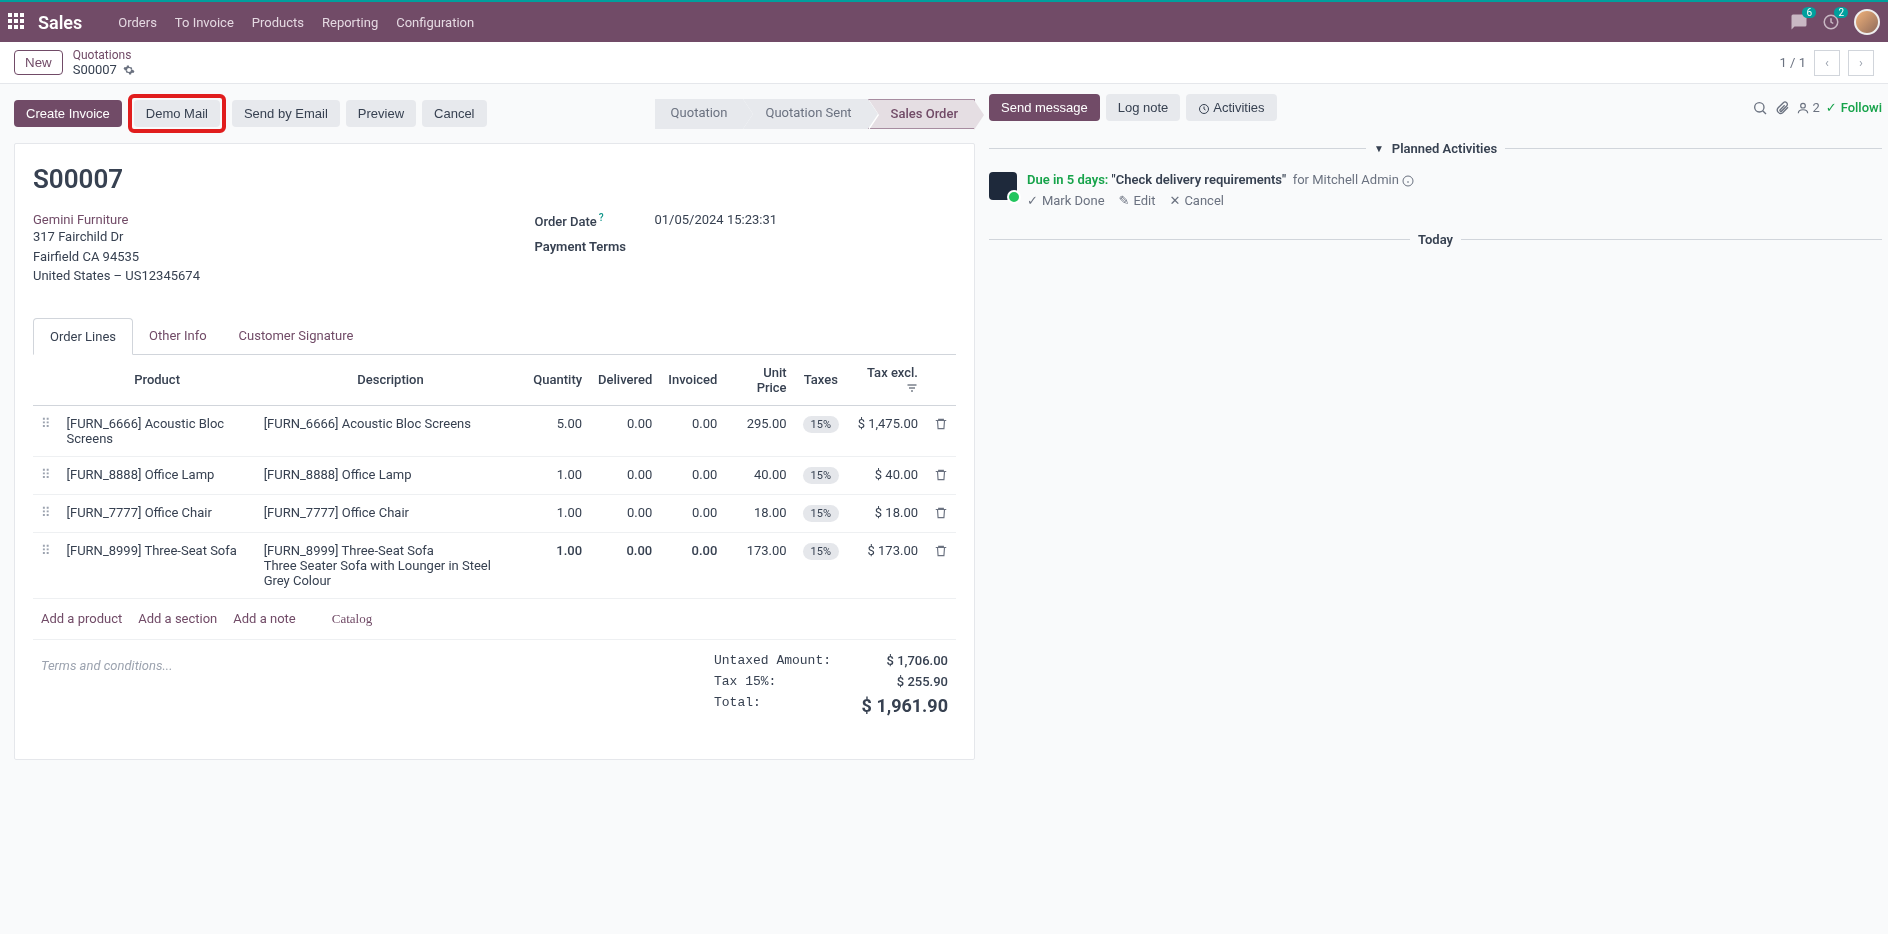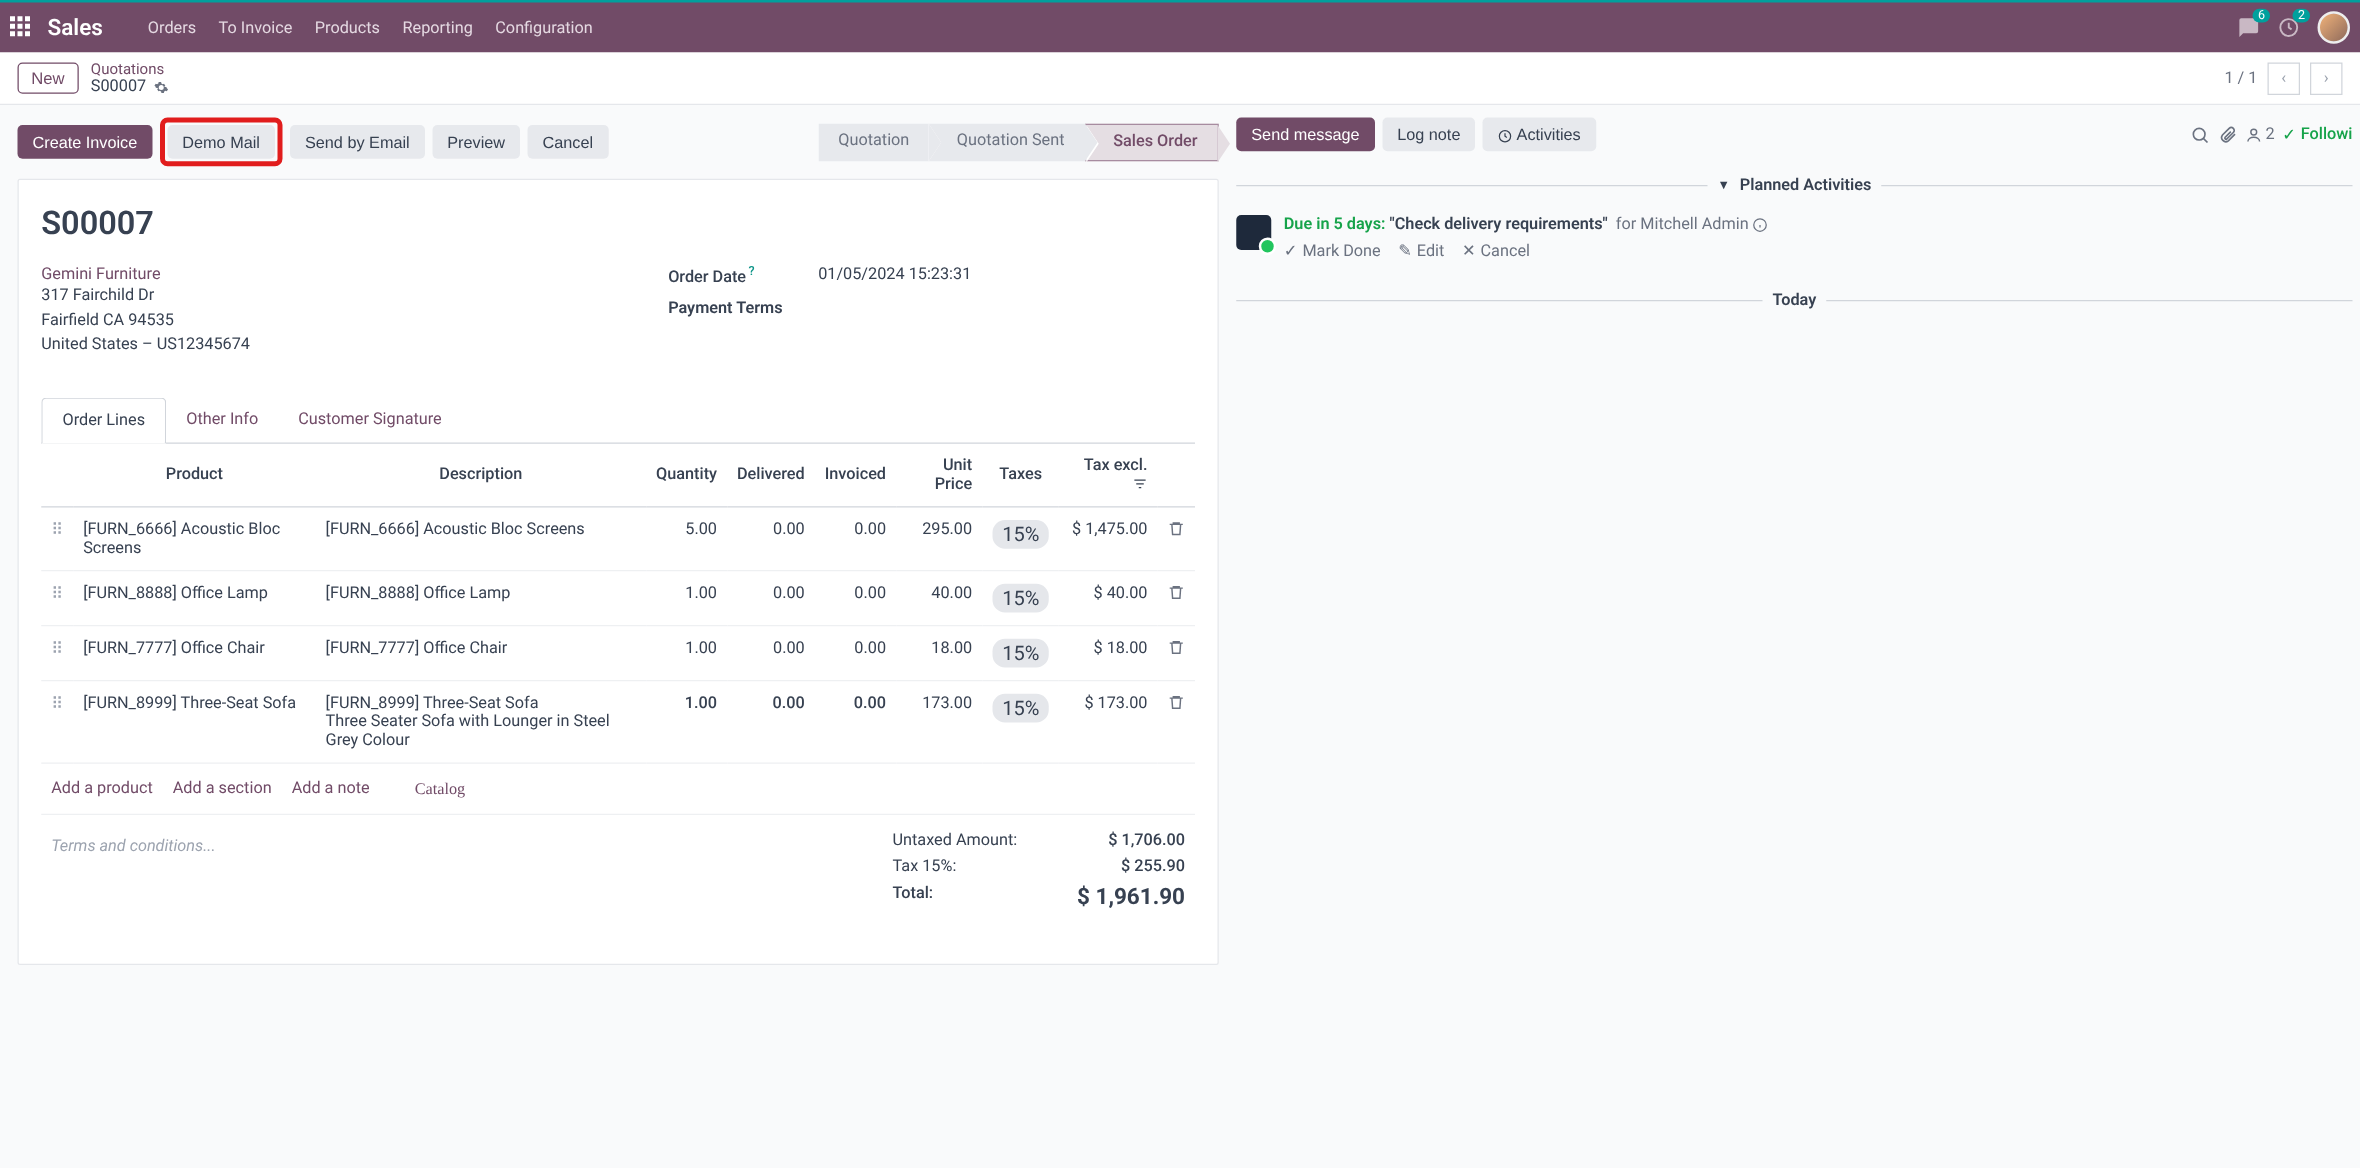--- a/index.html
+++ b/index.html
@@ -58,33 +58,33 @@
 .tabs { display: flex; border-bottom: 1px solid #d1d5db; margin-top: 26px; }
 .tab { padding: 10px 16px; color: #714B67; cursor: pointer; font-size: 13px; }
 .tab.active { background: #fff; border: 1px solid #d1d5db; border-bottom: 1px solid #fff; margin-bottom: -1px; border-radius: 4px 4px 0 0; color: #374151; }
 
 table.order-lines { width: 100%; border-collapse: collapse; margin-top: 0; }
 table.order-lines th { text-align: center; font-weight: 500; color: #374151; padding: 10px 8px; border-bottom: 1px solid #d1d5db; font-size: 13px; }
 table.order-lines th.r { text-align: right; margin-top: 16px; }
 table.order-lines td { padding: 10px 8px; border-bottom: 1px solid #eef0f2; vertical-align: top; color: #374151; }
 table.order-lines td.r { text-align: right; }
 .drag-handle { color: #9ca3af; cursor: grab; width:14px; }
-.tax-pill { background: #e5e7eb; color: #374151; border-radius: 10px; padding: 2px 8px; font-size: 16px; display: inline-block; }
+.tax-pill { background: #e5e7eb; color: #374151; border-radius: 10px; padding: 2px 8px; font-size: 11px; display: inline-block; }
 .teal { color: #0d9488; font-weight: 500; }
 .trash { color: #6b7280; cursor: pointer; width: 14px; }
 
 .add-links { padding: 12px 8px; display: flex; gap: 16px; }
 .add-links a { color: #714B67; cursor: pointer; text-decoration: none; }
 .add-links .catalog { margin-left: 20px; font-family: Liberation Serif, serif; }
 
 .terms { padding: 18px 8px; color: #9ca3af; font-style: italic; }
 
 .totals { margin-left: auto; width: 250px; padding: 10px 8px 20px; }
 .total-line { display: flex; justify-content: space-between; padding: 3px 0; }
-.total-line .lbl { color: #374151; }
+.total-line .lbl { color: #374151; font-family: Liberation Mono, monospace; }
 .total-line .val { color: #374151; font-weight: 500; }
 .total-line.big .lbl { font-weight: 500; }
 .total-line.big .val { font-size: 18px; font-weight: 700; }
 .bottom-split { display:flex; border-top:1px solid #eef0f2; }
 
 
 .chatter-top { display: flex; align-items: center; gap: 6px; padding: 10px 0; }
 .chatter-top .btn { margin-right: 0; }
 .chatter-top .spacer { flex: 1; }
 .follow { color: #16a34a; font-weight: 500; display:flex; align-items:center; gap:4px; }

